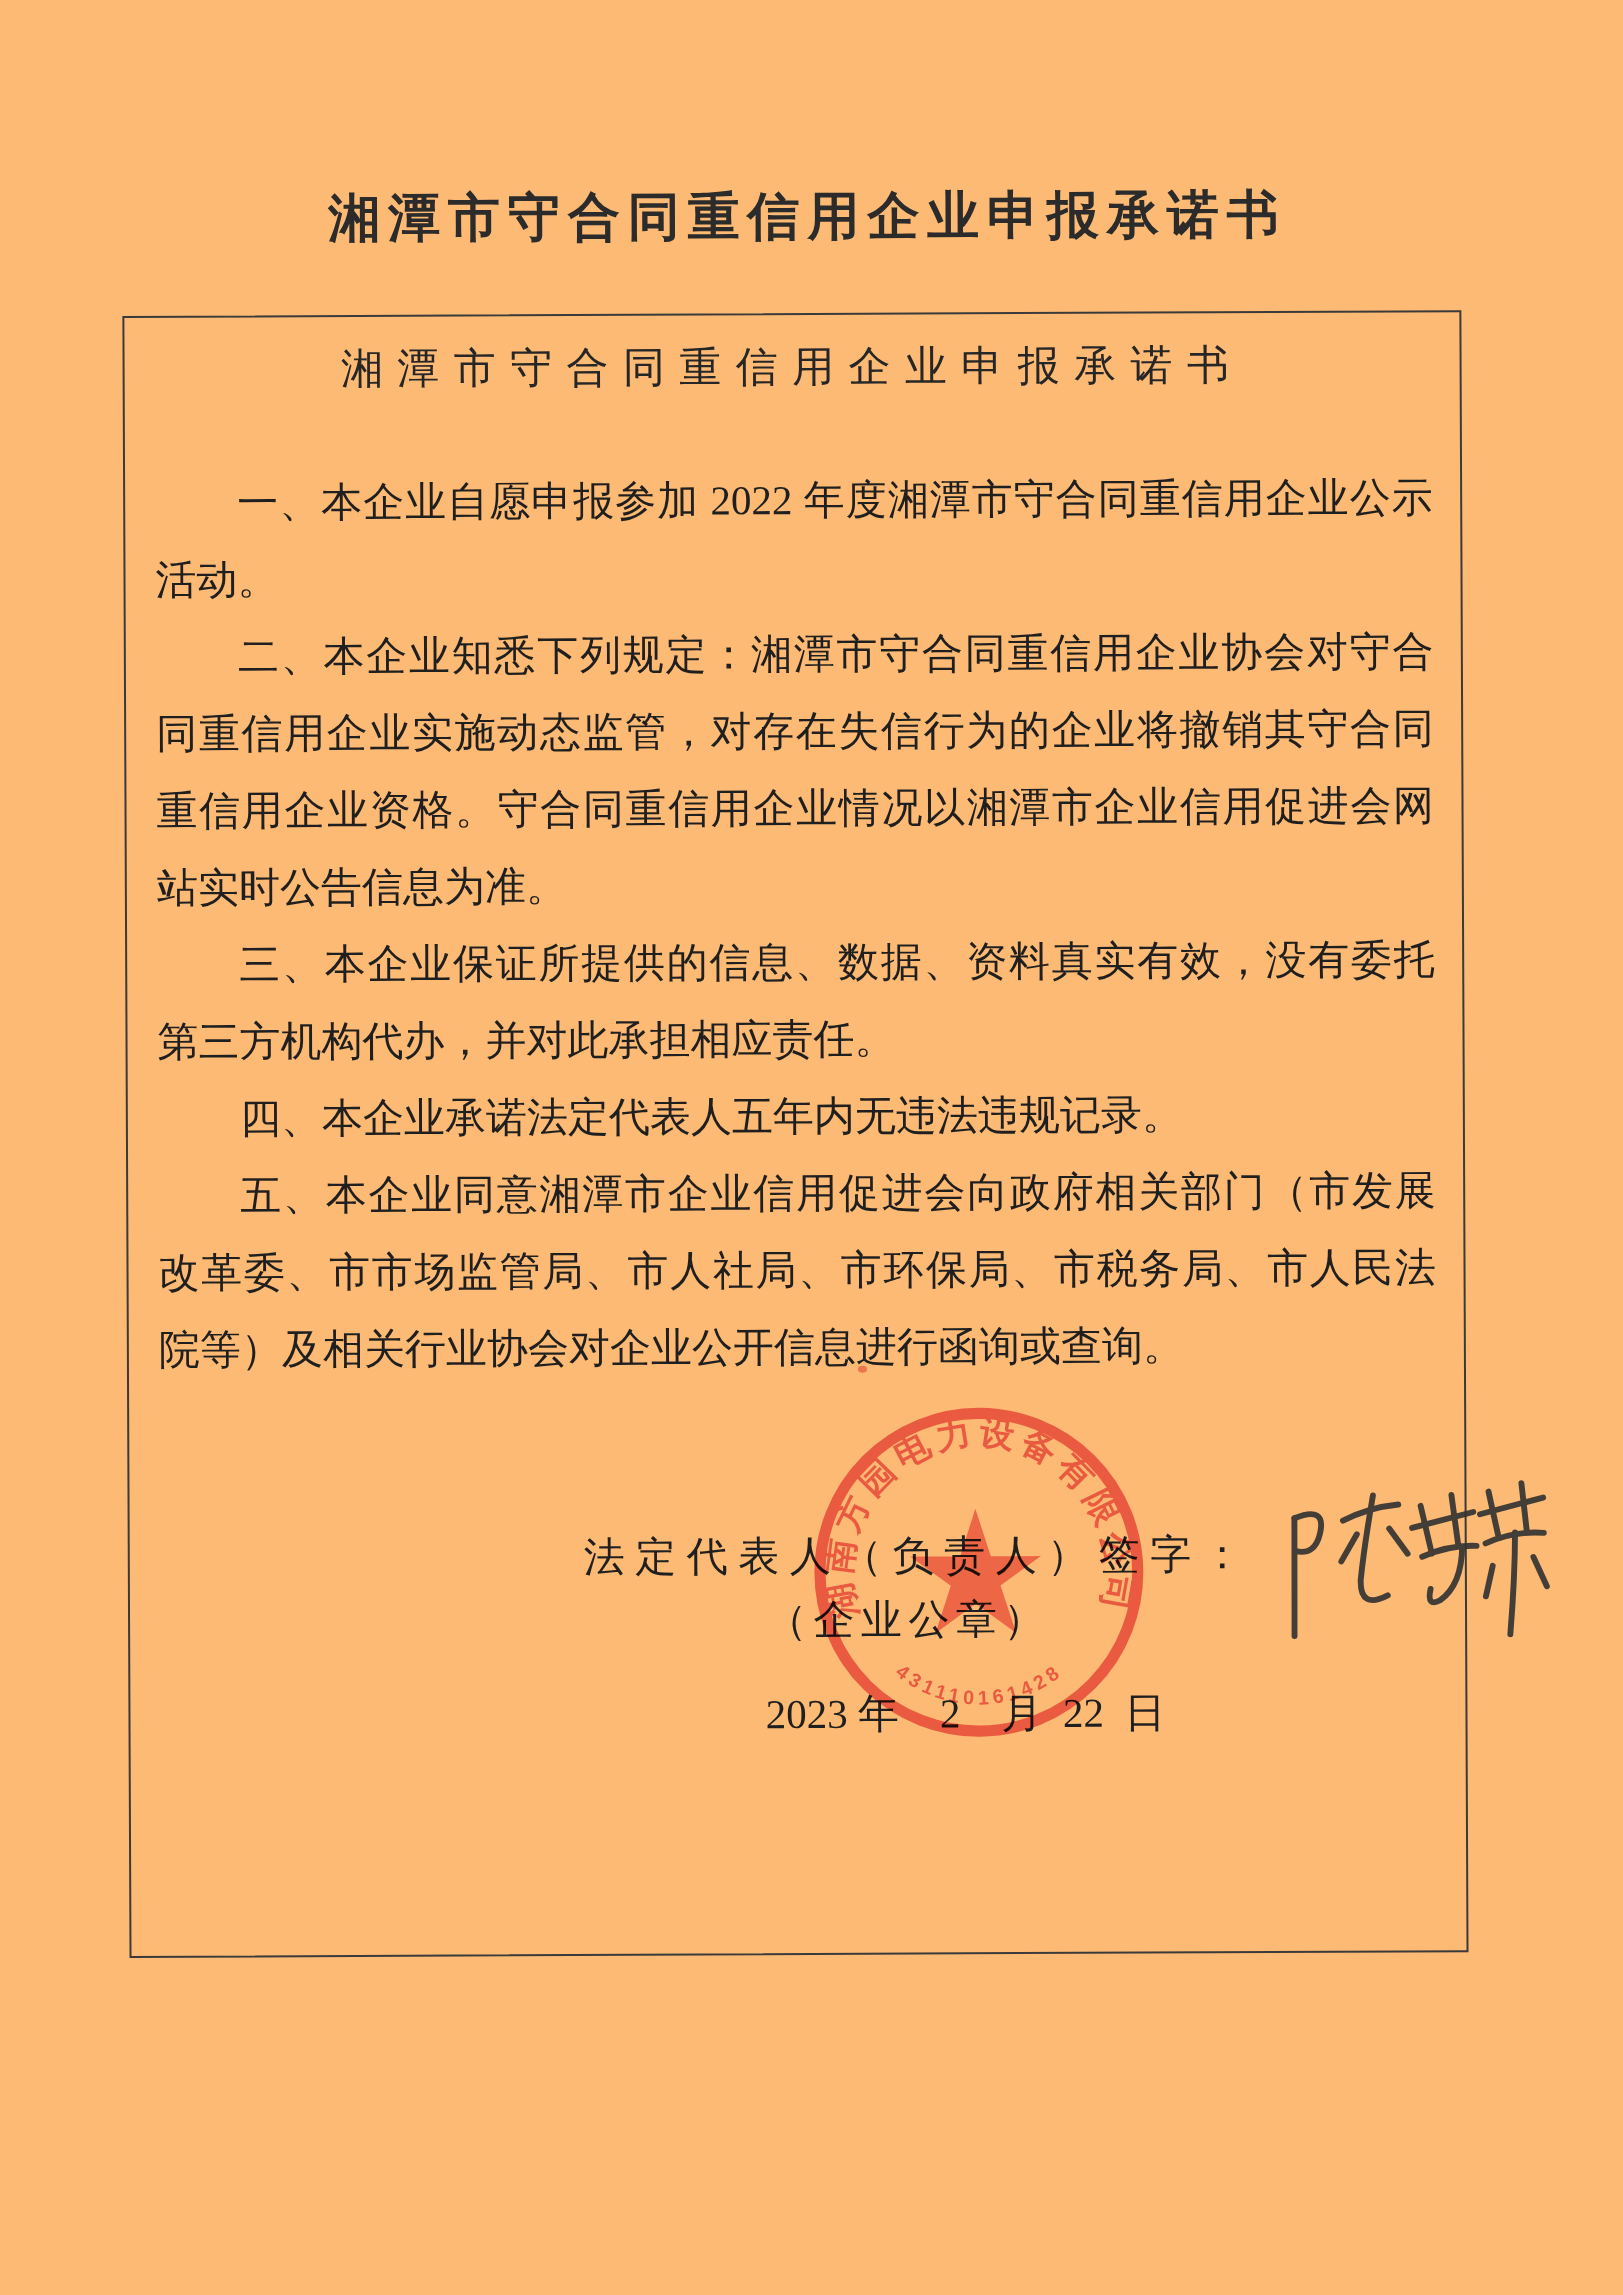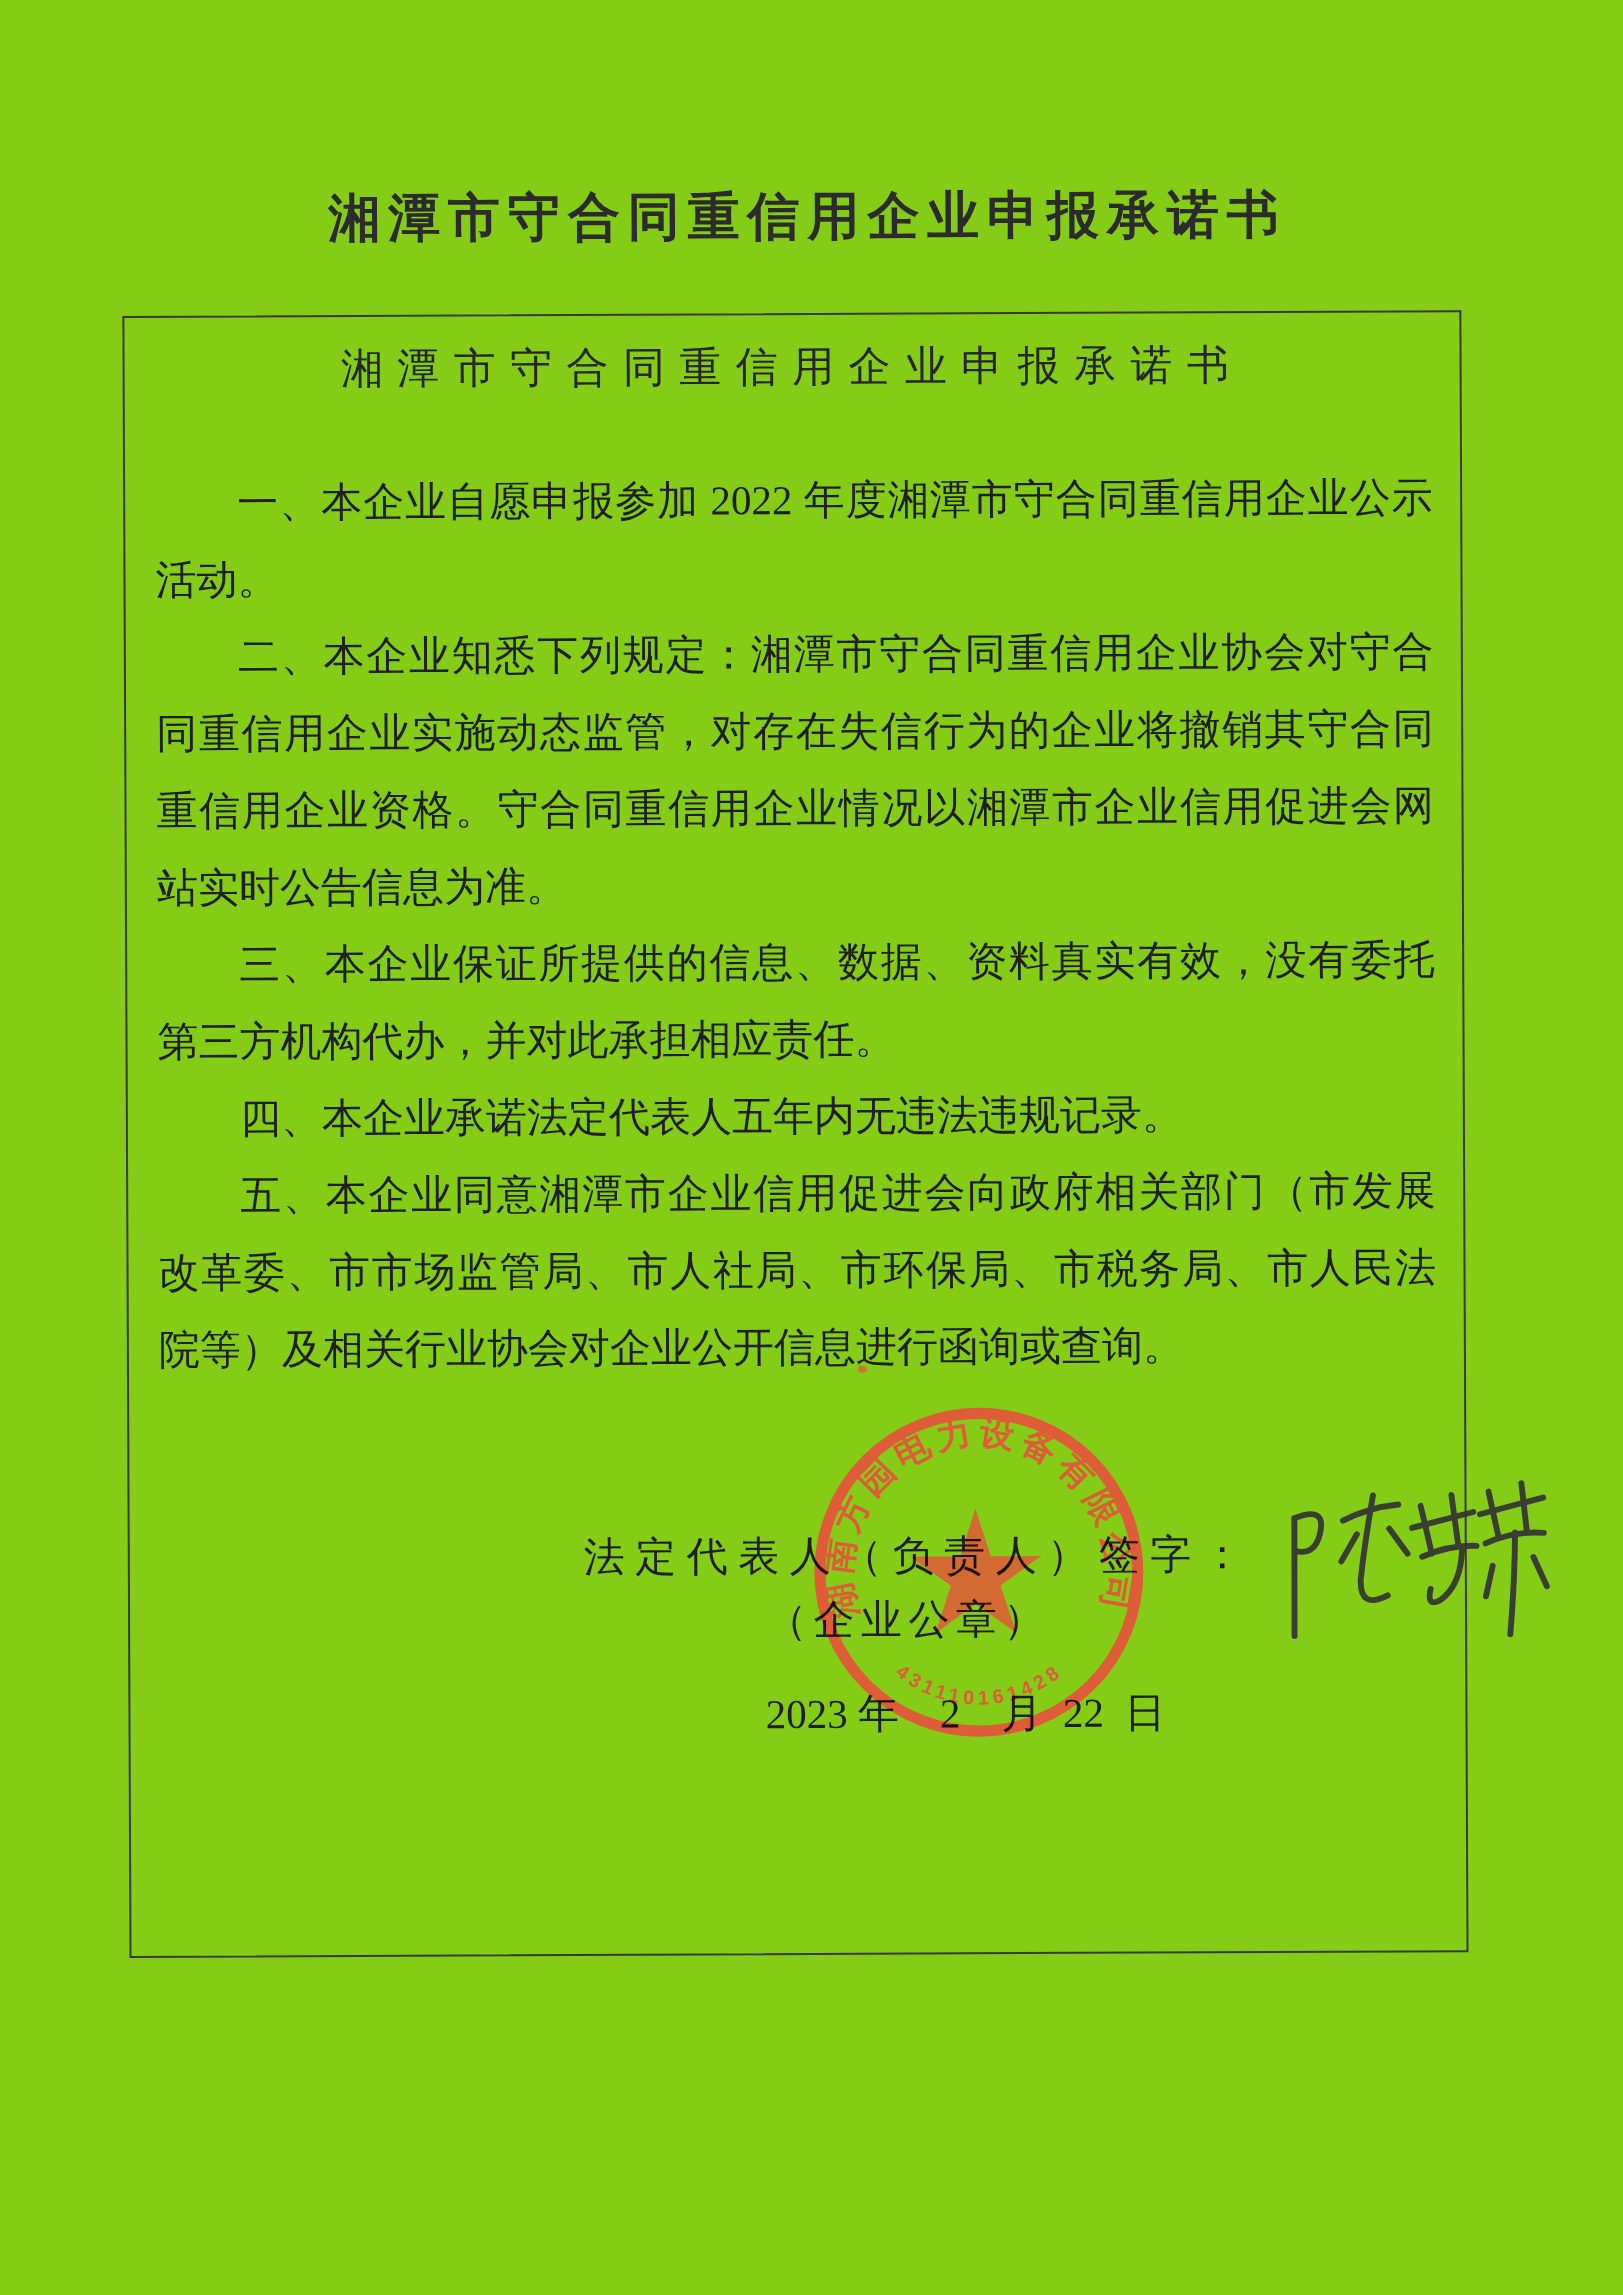--- a/index.html
+++ b/index.html
@@ -1,17 +1,17 @@
 <!DOCTYPE html>
 <html style="font-size:10.5px"><head>
 <meta charset="utf-8">
 <style>
   html,body{margin:0;padding:0;background:#e9e9e9;}
   .sheet{
-    position:relative;width:1623px;height:2295px;background:#84cc16;
+    position:relative;width:1623px;height:2295px;background:#fdba74;
     overflow:hidden;font-family:"Liberation Serif", serif;color:#1f1f1f;
   }
   .skew{position:absolute;inset:0;transform:rotate(-0.25deg);}
   .main-title{
     position:absolute;top:182px;left:0;width:100%;text-align:center;
     font-size:52px;font-weight:700;letter-spacing:7.9px;color:#2b2b2b;
     font-family:"Liberation Sans", sans-serif;
   }
   .box{
     position:absolute;left:126px;top:313px;width:1335px;height:1638px;

